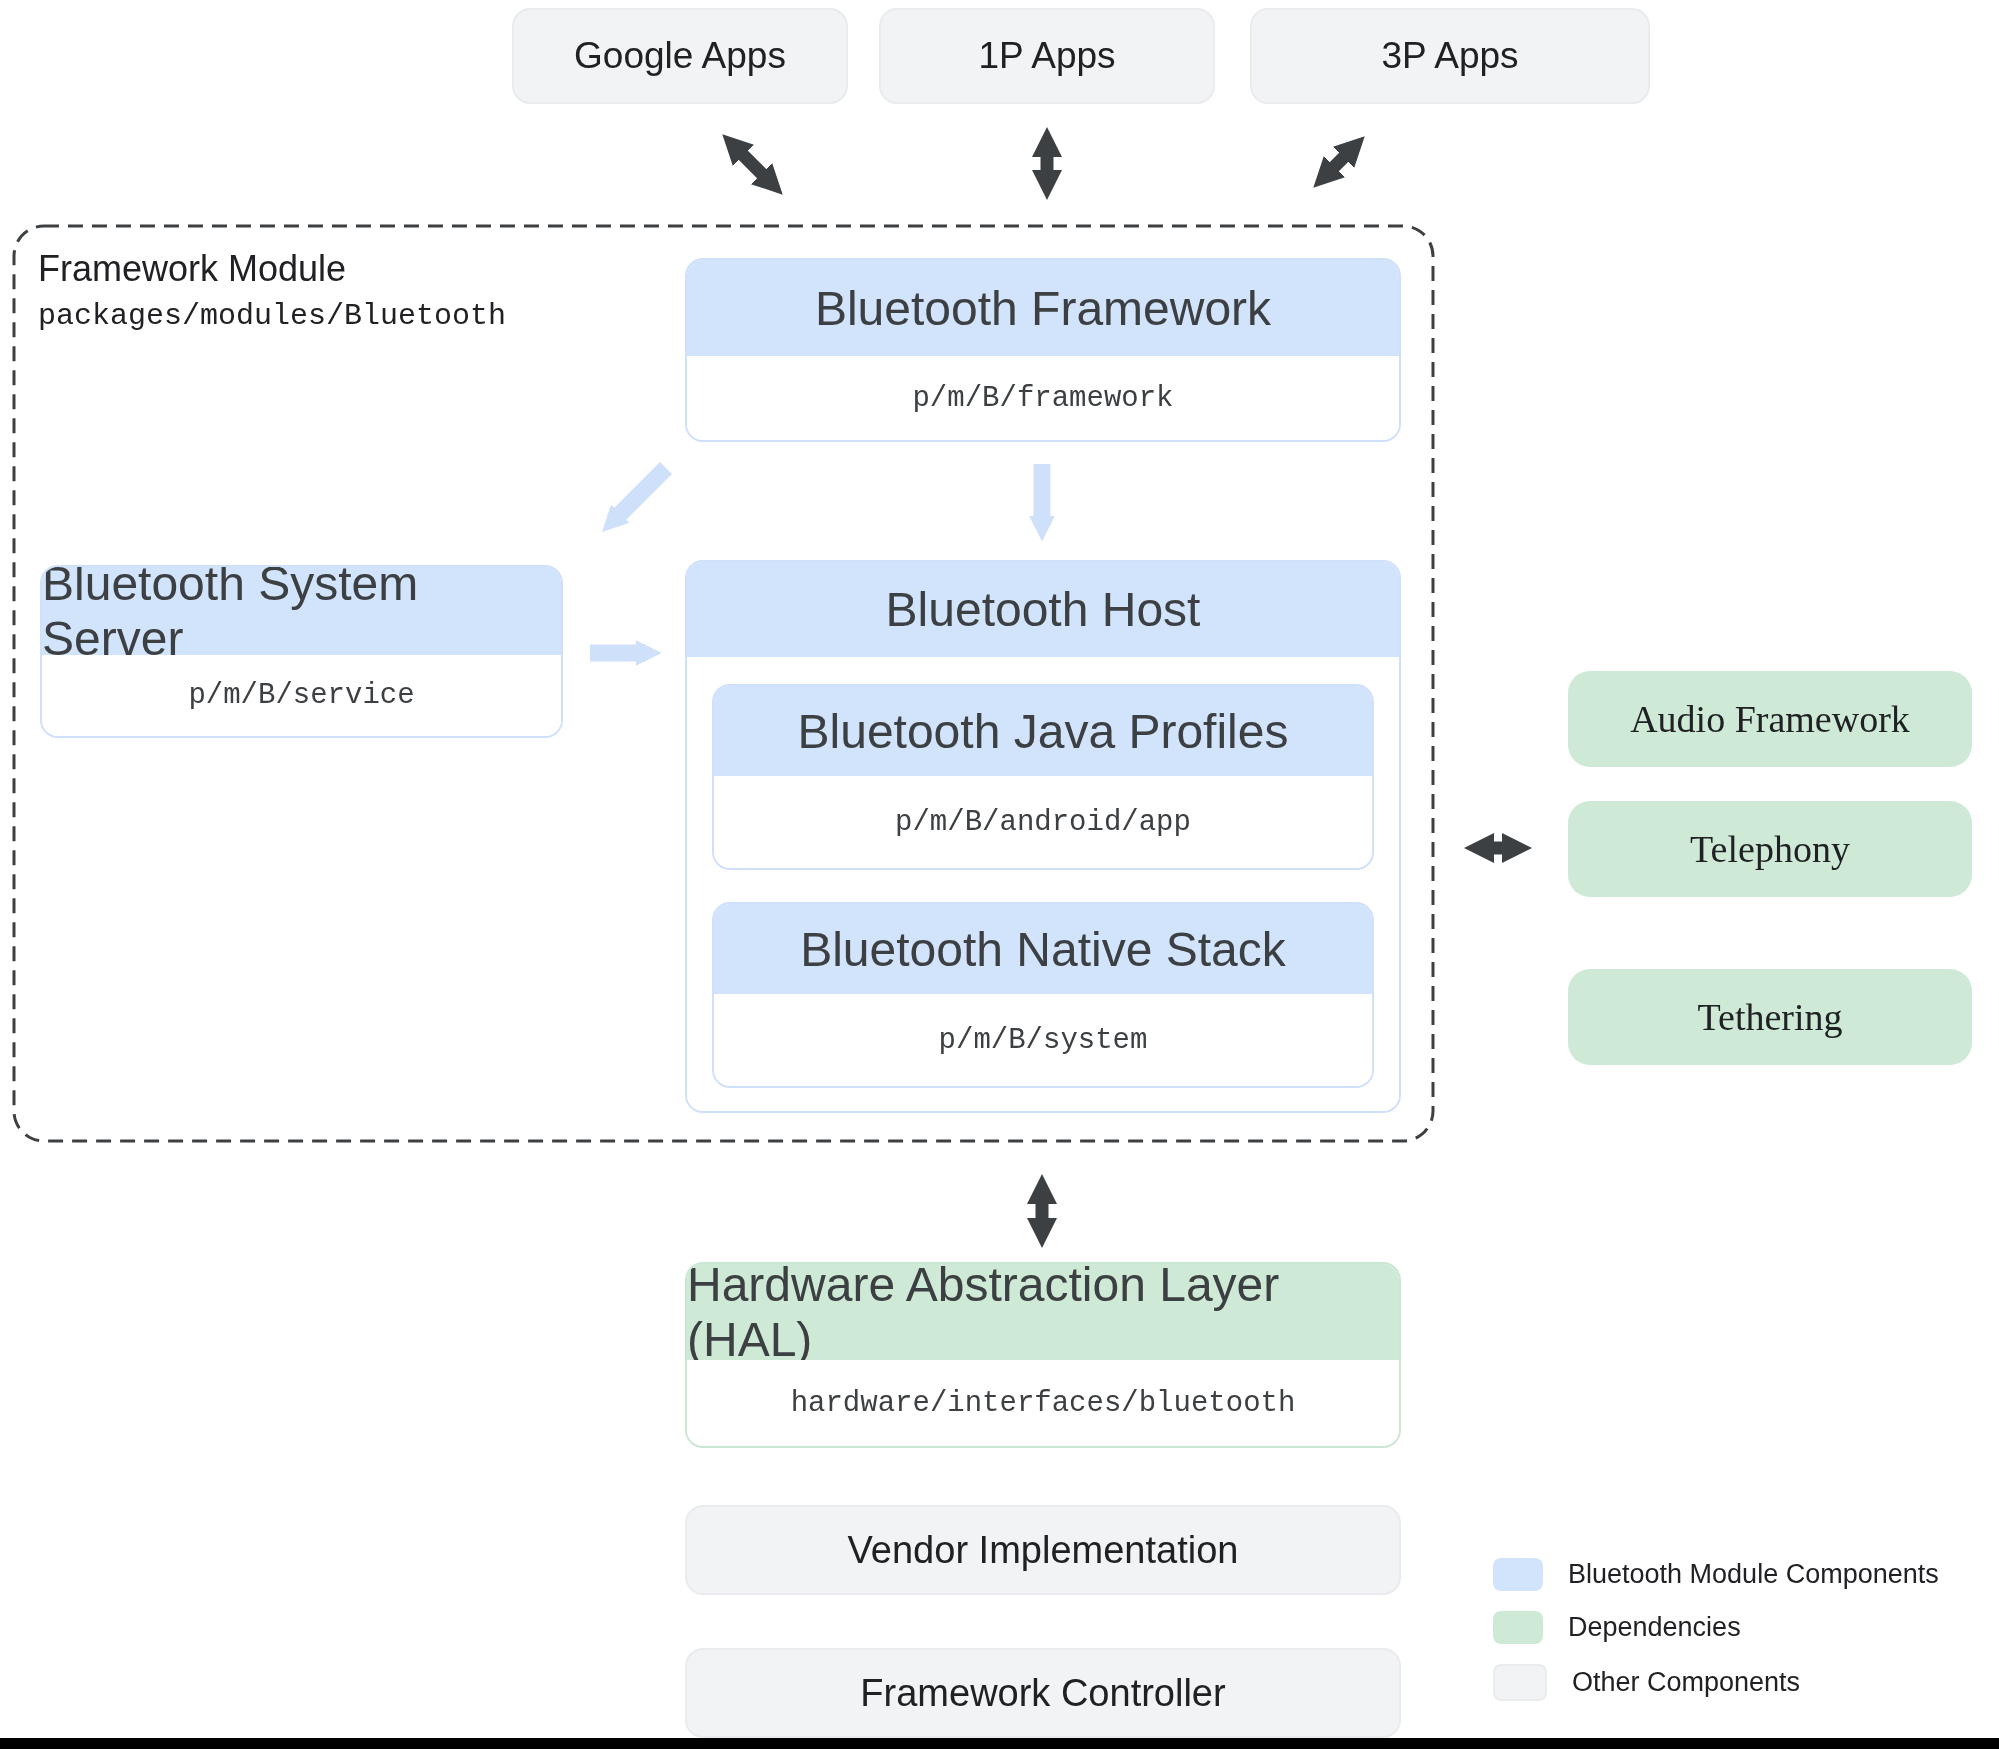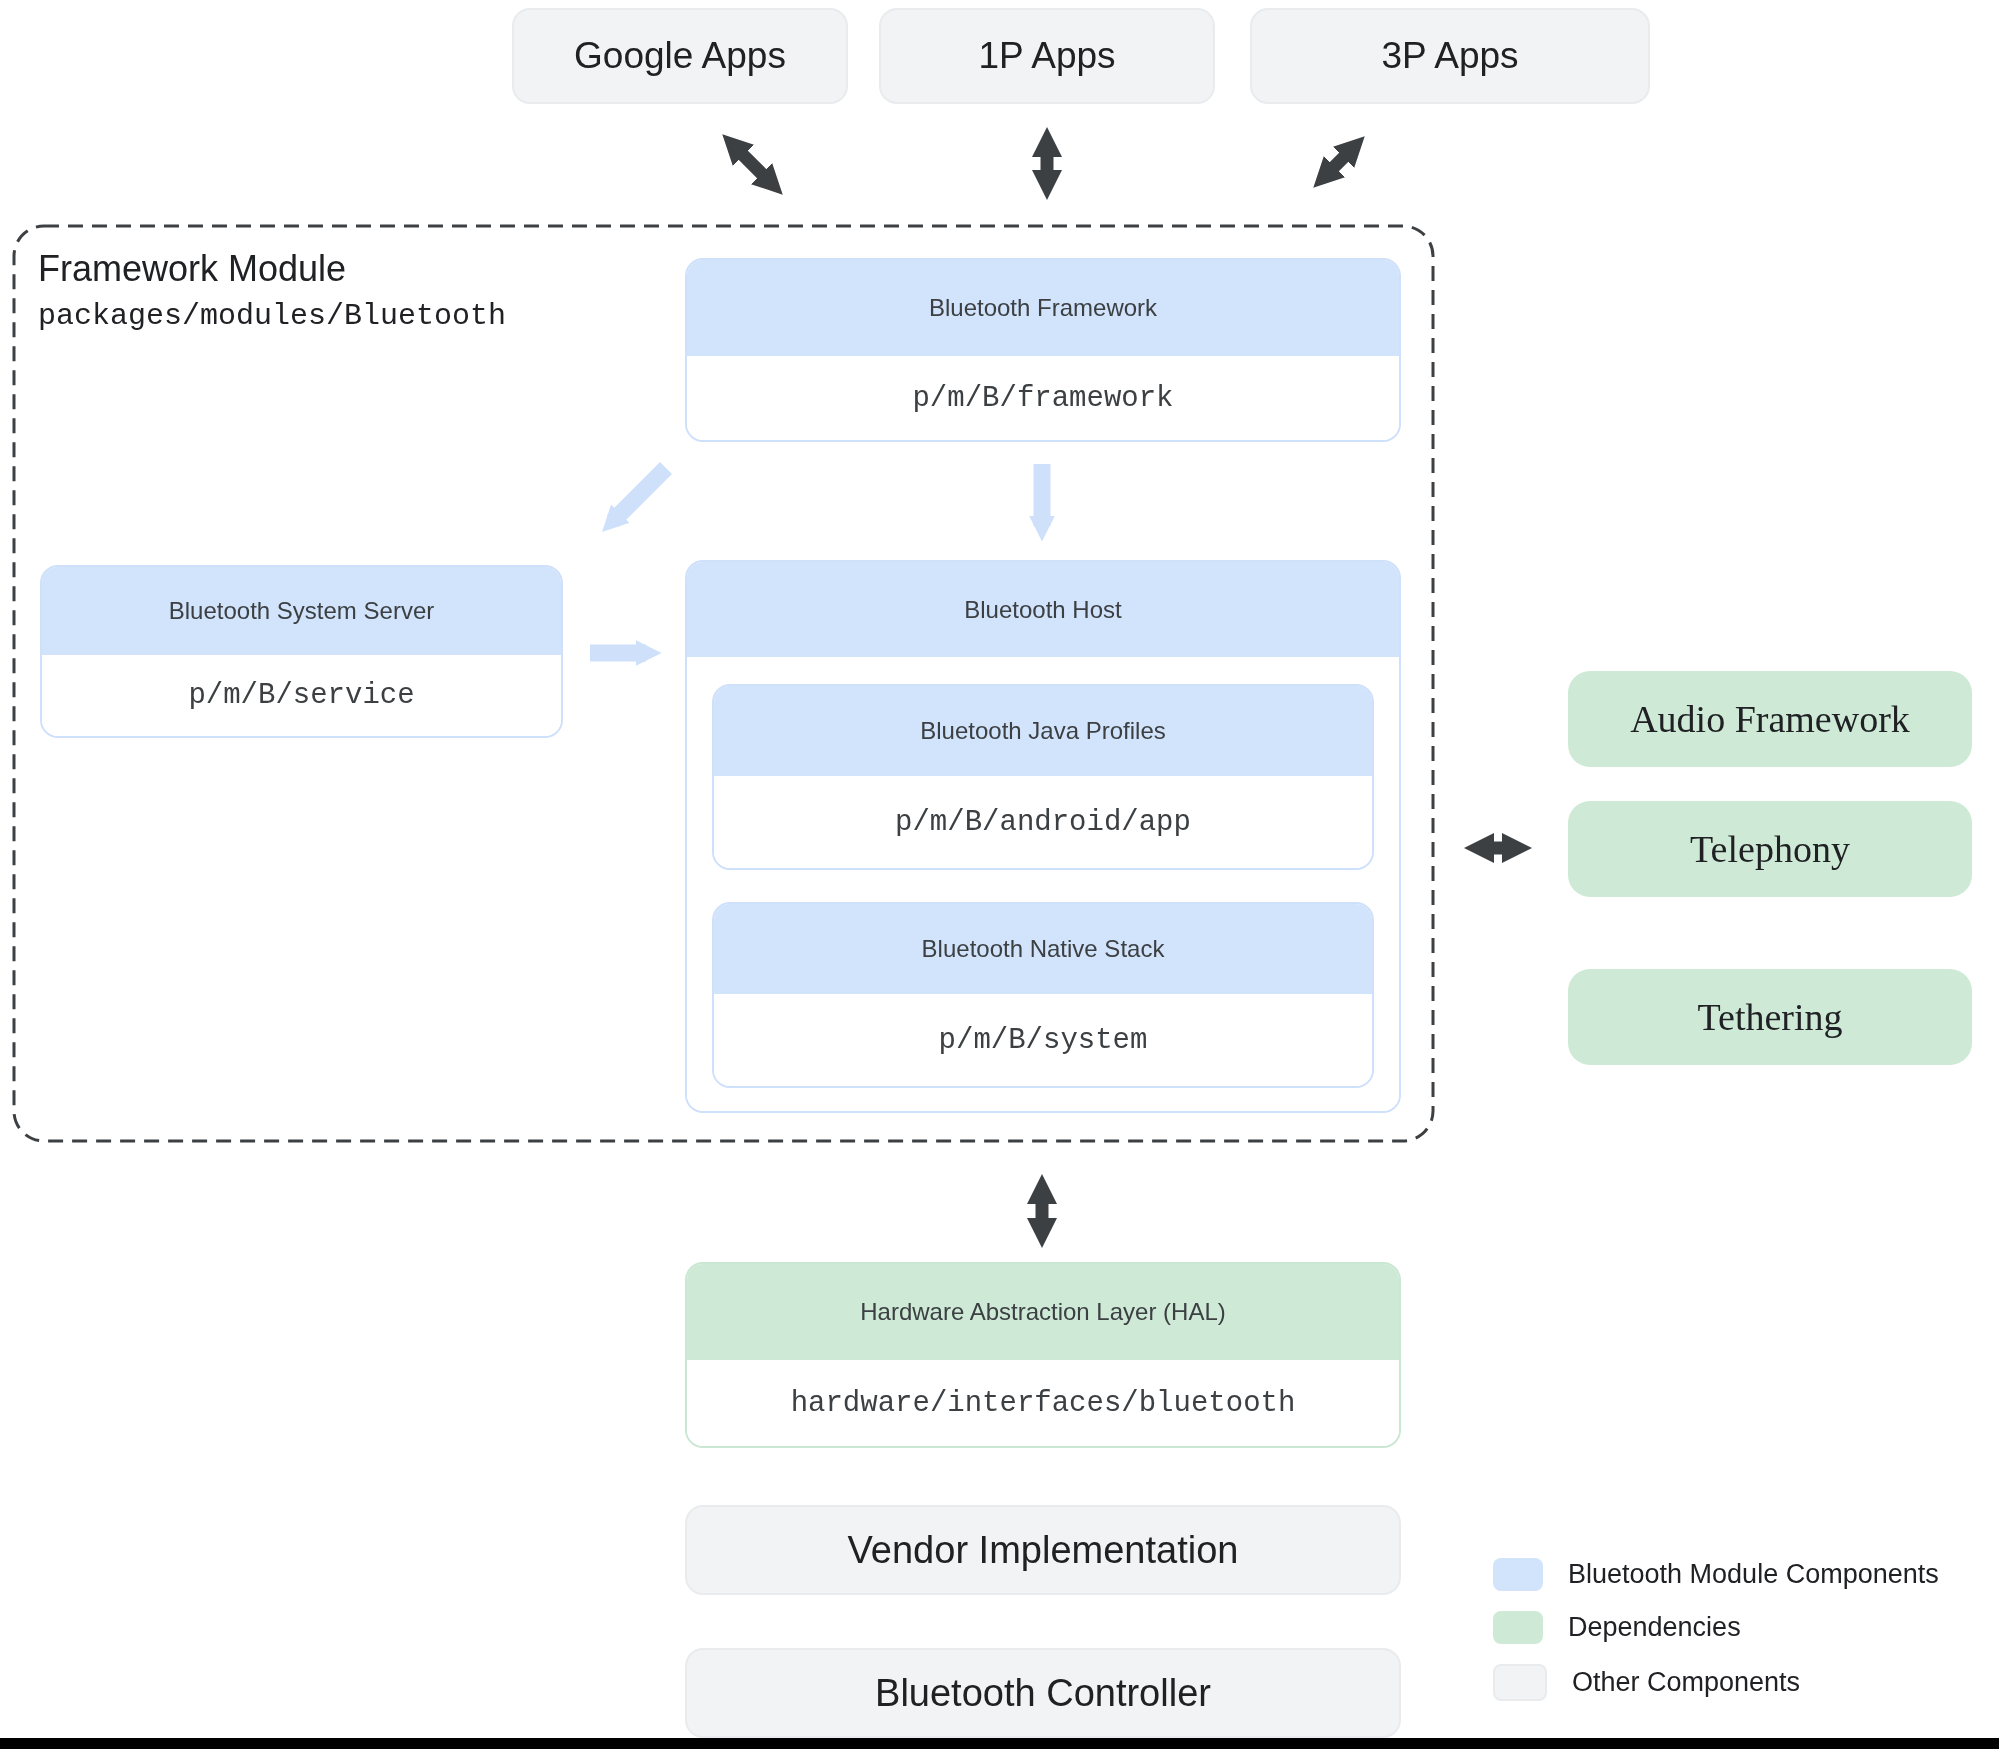--- a/index.html
+++ b/index.html
@@ -31,21 +31,21 @@
   .cbox{
     border-radius:18px;
     overflow:hidden;
     background:#ffffff;
     display:flex;flex-direction:column;
   }
   .cbox.blue{border:2px solid #cfe0fb;}
   .cbox.green{border:2px solid #c9e7d2;}
   .cbox .hd{
     display:flex;align-items:center;justify-content:center;
-    font-size:24px;color:#3c4043;
+    font-size:48px;color:#3c4043;
   }
   .cbox.blue .hd{background:#d2e3fc;}
   .cbox.green .hd{background:#ceead6;}
   .cbox .bd{
     flex:1;
     display:flex;align-items:center;justify-content:center;
     font-family:"Liberation Mono","DejaVu Sans Mono",monospace;
     font-size:29px;color:#3c4043;
     background:#ffffff;
   }
@@ -137,21 +137,21 @@
     <div class="hd" style="height:96px;">
       <span>Hardware Abstraction Layer (HAL)</span>
     </div>
     <div class="bd">hardware/interfaces/bluetooth</div>
   </div>
 
   <div class="abs graybox" style="left:685px;top:1505px;width:716px;height:90px;font-size:38px;">
     <span>Vendor Implementation</span>
   </div>
   <div class="abs graybox" style="left:685px;top:1648px;width:716px;height:90px;font-size:38px;">
-    <span>Bluetooth Controller</span>
+    <span>Framework Controller</span>
   </div>
 
   <div class="abs legend-row" style="left:1493px;top:1558px;">
     <span class="legend-swatch sw-blue"></span>
     <span class="legend-label">Bluetooth Module Components</span>
   </div>
   <div class="abs legend-row" style="left:1493px;top:1611px;">
     <span class="legend-swatch sw-green"></span>
     <span class="legend-label">Dependencies</span>
   </div>

